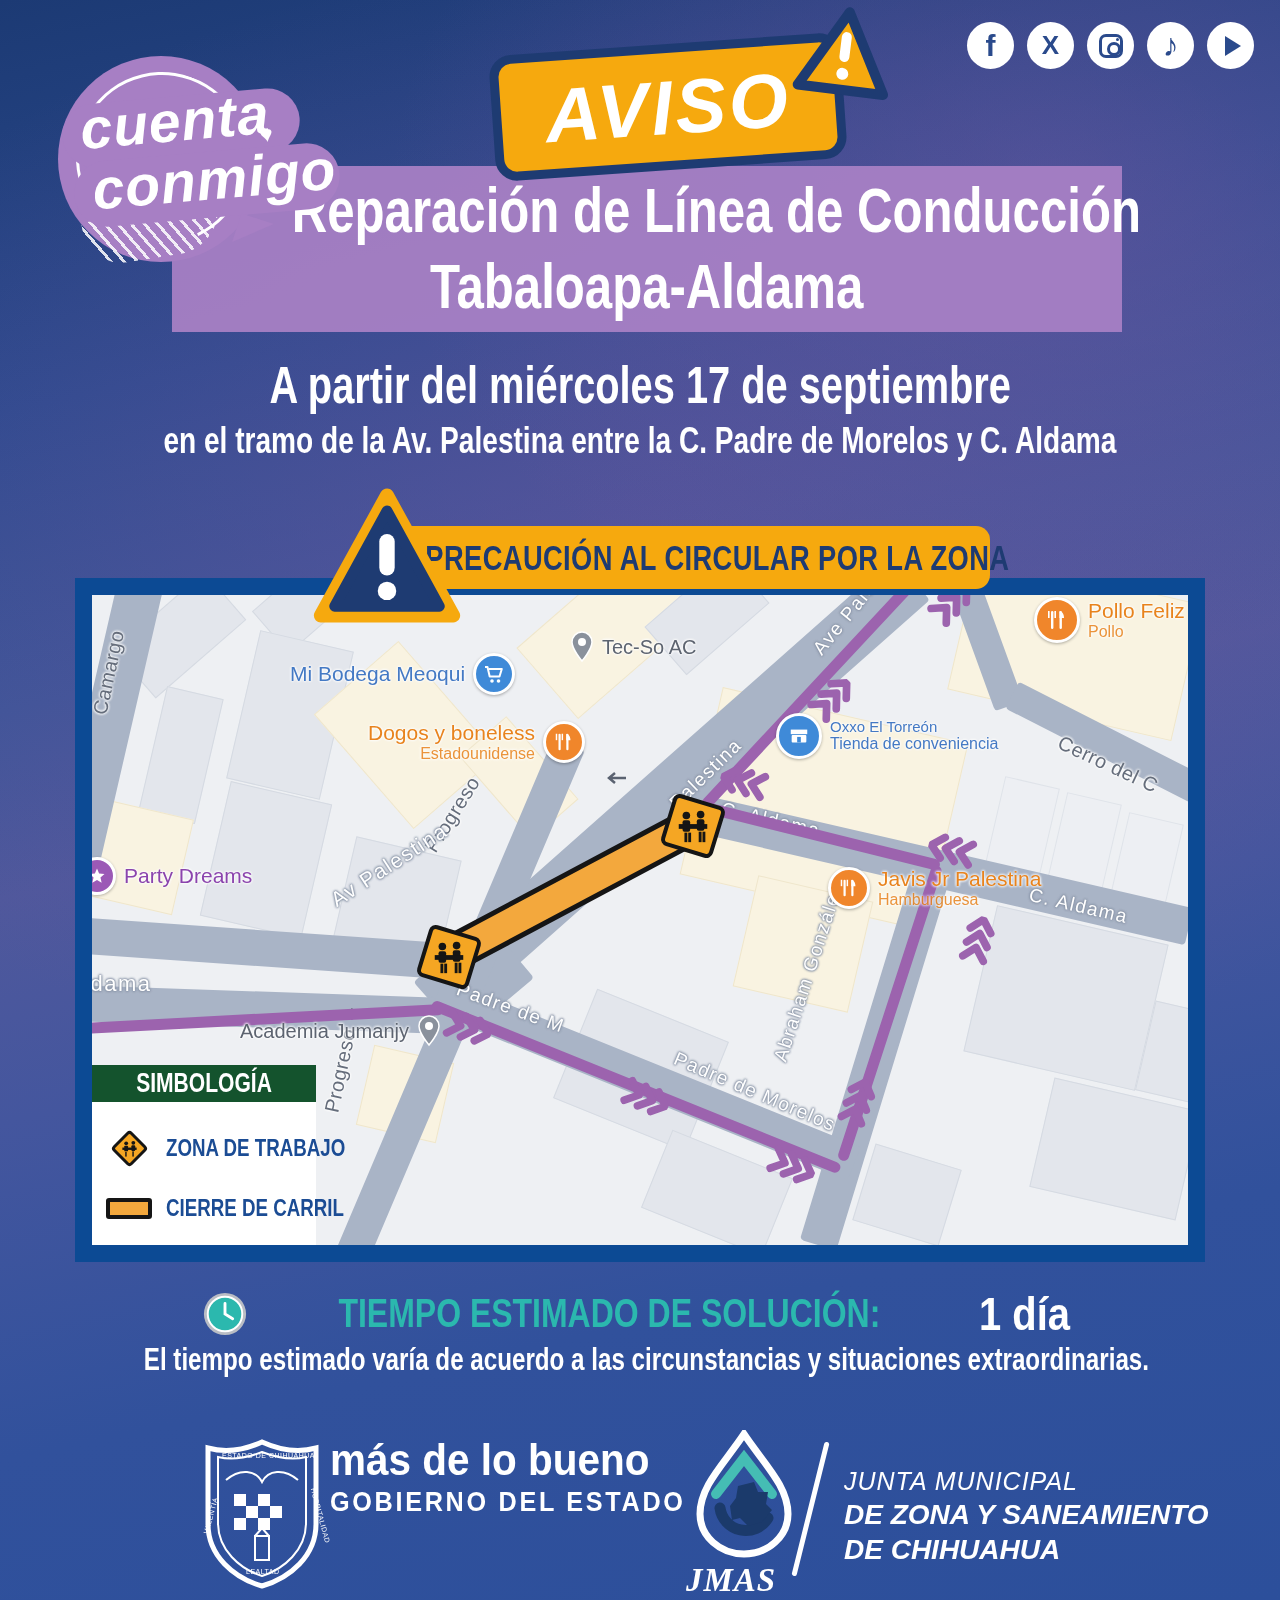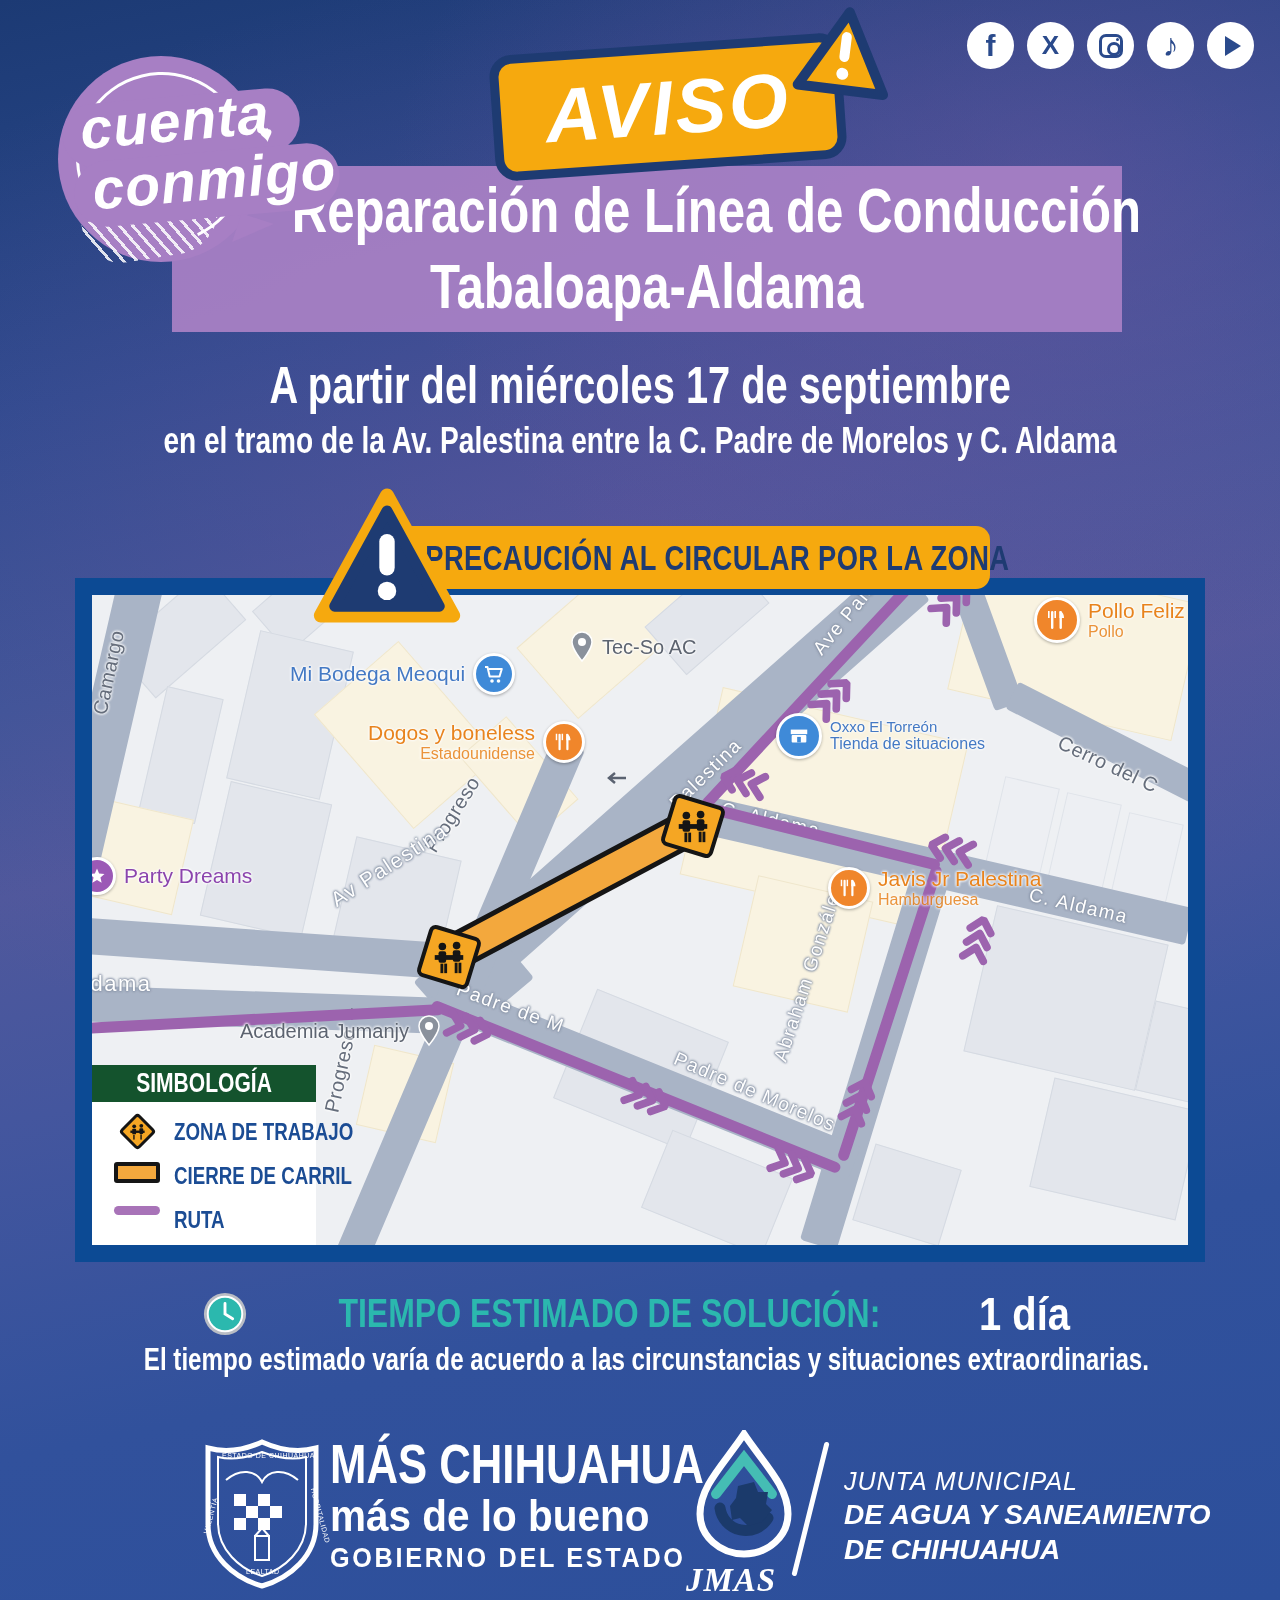--- a/index.html
+++ b/index.html
@@ -78,21 +78,21 @@
   .poi{border-radius:50%;border:3px solid #fff;box-shadow:0 1px 3px rgba(0,0,0,.3);display:flex;align-items:center;justify-content:center;flex:none;}
   .poi-b{background:#3f8ad8;width:42px;height:42px;}
   .poi-o{background:#f0862b;width:42px;height:42px;}
   .poi-p{background:#9b59b6;width:38px;height:38px;}
   .tcol{display:flex;flex-direction:column;line-height:1.15;}
   .arrow{position:absolute;z-index:3;}
   
   .legend{position:absolute;left:0;top:470px;width:224px;height:180px;background:#fff;z-index:9;}
   .legend-hd{height:37px;background:#14532d;display:flex;align-items:center;justify-content:center;}
   .legend-hd span{color:#fff;font-size:27px;}
-  .lrow{display:flex;align-items:flex-start;gap:14px;padding-left:22px;margin-top:16px;}
+  .lrow{display:flex;align-items:center;gap:14px;padding-left:14px;margin-top:32px;}
   .lrow .ic{width:46px;display:flex;justify-content:center;flex:none;}
   .lrow .lbl{color:#1b4c94;font-size:24px;}
   .zona-dia{width:27px;height:27px;background:#f5a623;border:3px solid #151515;border-radius:4px;transform:rotate(45deg);display:flex;align-items:center;justify-content:center;}
   .zona-dia svg{transform:rotate(-45deg);}
   .cierre-ic{width:46px;height:21px;background:#f3a83d;border:4px solid #151515;border-radius:3px;}
   .ruta-ic{width:46px;height:9px;background:#a873b8;border-radius:5px;}
 
   
   .estimate-row{position:absolute;left:0;right:0;top:1286px;display:flex;align-items:center;justify-content:center;gap:14px;z-index:2;}
   .estimate-row .lab{color:#2bb8ae;font-size:41px;}
@@ -407,21 +407,21 @@
             <svg width="22" height="22" viewBox="0 0 24 24">
               <g fill="#fff">
                 <path d="M3 5 h18 v5 H3 Z"></path>
                 <rect x="4" y="11" width="16" height="8" rx="1"></rect>
               </g>
               <rect x="10" y="13" width="4" height="6" fill="#3f8ad8"></rect>
             </svg>
           </div>
         <div class="tcol">
           <span class="pname-blue halo" style="font-size:15px;">Oxxo El Torreón</span>
-          <span class="pname-blue psub halo">Tienda de situaciones</span>
+          <span class="pname-blue psub halo">Tienda de conveniencia</span>
         </div>
       </div>
       <div class="place" style="left:736px;top:272px;">
         <div class="poi poi-o">
             <svg width="22" height="22" viewBox="0 0 24 24">
               <g fill="#fff">
                 <rect x="6" y="3" width="2.4" height="18" rx="1.2"></rect>
                 <rect x="3" y="3" width="1.6" height="7"></rect>
                 <rect x="9.4" y="3" width="1.6" height="7"></rect>
                 <rect x="14.5" y="3" width="2.4" height="18" rx="1.2"></rect>
@@ -516,34 +516,33 @@
         </g>
         <rect x="55" y="98" width="14" height="24" fill="none" stroke="#fff" stroke-width="2"></rect>
         <path d="M55 98 l7 -8 l7 8" fill="none" stroke="#fff" stroke-width="2"></path>
       </svg>
       <span class="seal-txt" style="left:22px;top:14px;">ESTADO DE CHIHUAHUA</span>
       <span class="seal-txt" style="left:-8px;top:74px;transform:rotate(-75deg);">VALENTÍA</span>
       <span class="seal-txt" style="left:46px;top:130px;">LEALTAD</span>
       <span class="seal-txt" style="left:92px;top:74px;transform:rotate(75deg);">HOSPITALIDAD</span>
     </div>
     <div class="state-block">
-      <div class="t1"><span class="t-cond-l">MÁS CHIHUAHUA</span></div>
       <div><span class="t2">más de lo bueno</span></div>
       <div><span class="t3">GOBIERNO DEL ESTADO</span></div>
     </div>
     <div class="jmas-logo">
       <svg width="116" height="128" viewBox="0 0 116 128">
         <path d="M58 4 C38 34 14 56 14 84 a44 40 0 0 0 88 0 C102 56 78 34 58 4 Z" fill="none" stroke="#fff" stroke-width="7"></path>
         <path d="M30 64 L58 28 L86 64" fill="none" stroke="#45bdb4" stroke-width="10" stroke-linecap="round"></path>
         <path d="M34 78 a26 26 0 0 0 48 10" fill="none" stroke="#1b3a6b" stroke-width="11" stroke-linecap="round"></path>
         <path d="M52 56 L68 52 L72 62 L82 62 L80 74 L86 80 L76 92 L62 96 L54 88 L46 90 L44 76 L50 68 Z" fill="#1b3a6b"></path>
       </svg>
       <div class="jmas-acr">JMAS</div>
     </div>
     <div class="slash"></div>
     <div class="jmas-block">
       <div class="l1">JUNTA MUNICIPAL</div>
-      <div class="l2">DE AGUA Y SANEAMIENTO</div>
+      <div class="l2">DE ZONA Y SANEAMIENTO</div>
       <div class="l3">DE CHIHUAHUA</div>
     </div>
   </div>
 
 </div>
 
 </body></html>

